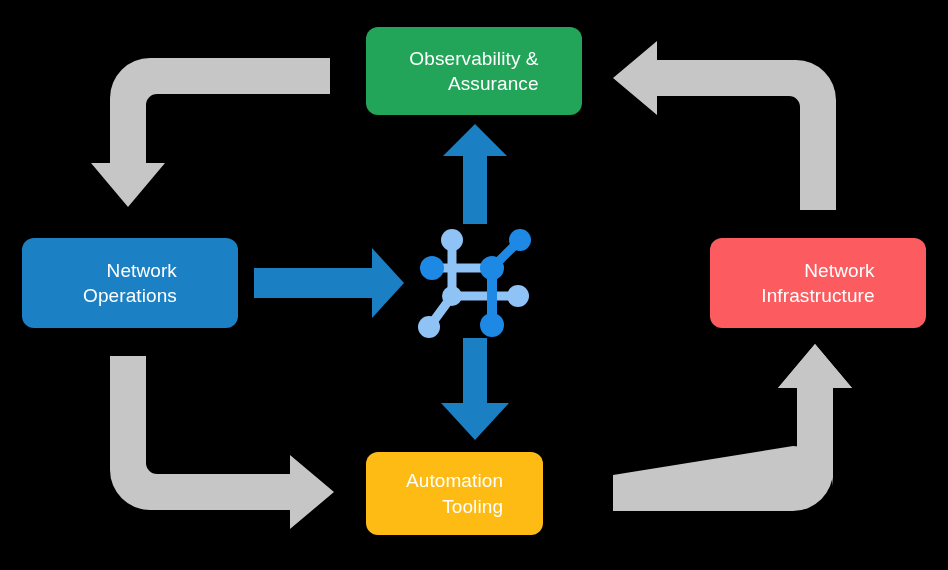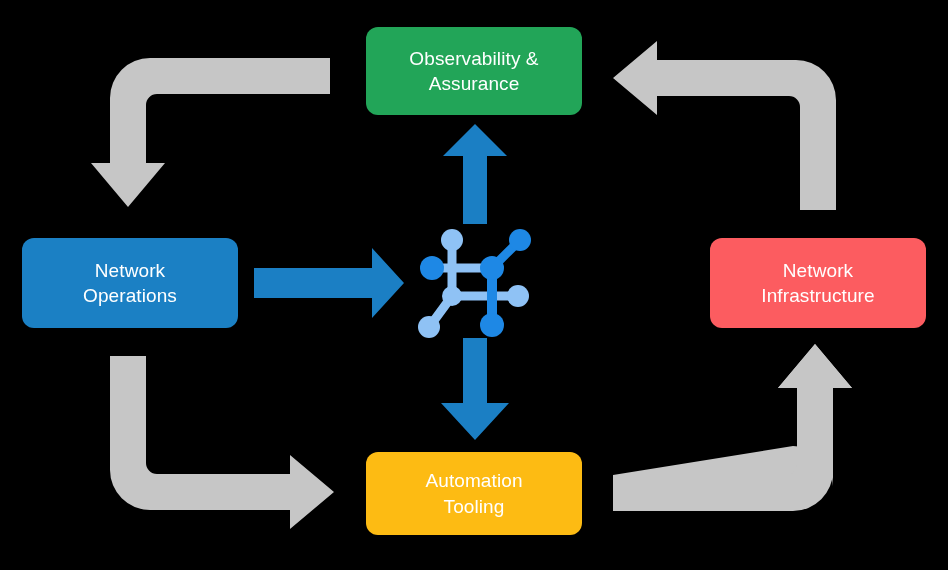--- a/index.html
+++ b/index.html
@@ -18,21 +18,21 @@
     width: 948px;
     height: 570px;
     background: #000000;
   }
   .node-box {
     position: absolute;
     border-radius: 12px;
     display: flex;
     align-items: center;
     justify-content: center;
-    text-align: center;
+    text-align: right;
     color: #ffffff;
     font-size: 19px;
     line-height: 1.32;
     font-weight: 400;
     letter-spacing: 0.1px;
     box-sizing: border-box;
     padding: 4px 10px;
   }
   .node-label {
     white-space: pre-line;
@@ -52,21 +52,21 @@
   }
   #box-network-infrastructure {
     left: 710px;
     top: 238px;
     width: 216px;
     height: 90px;
   }
   #box-automation-tooling {
     left: 366px;
     top: 452px;
-    width: 216px;
+    width: 177px;
     height: 83px;
   }
   .svg-layer {
     position: absolute;
     left: 0;
     top: 0;
     width: 948px;
     height: 570px;
   }
   .icon-center {

